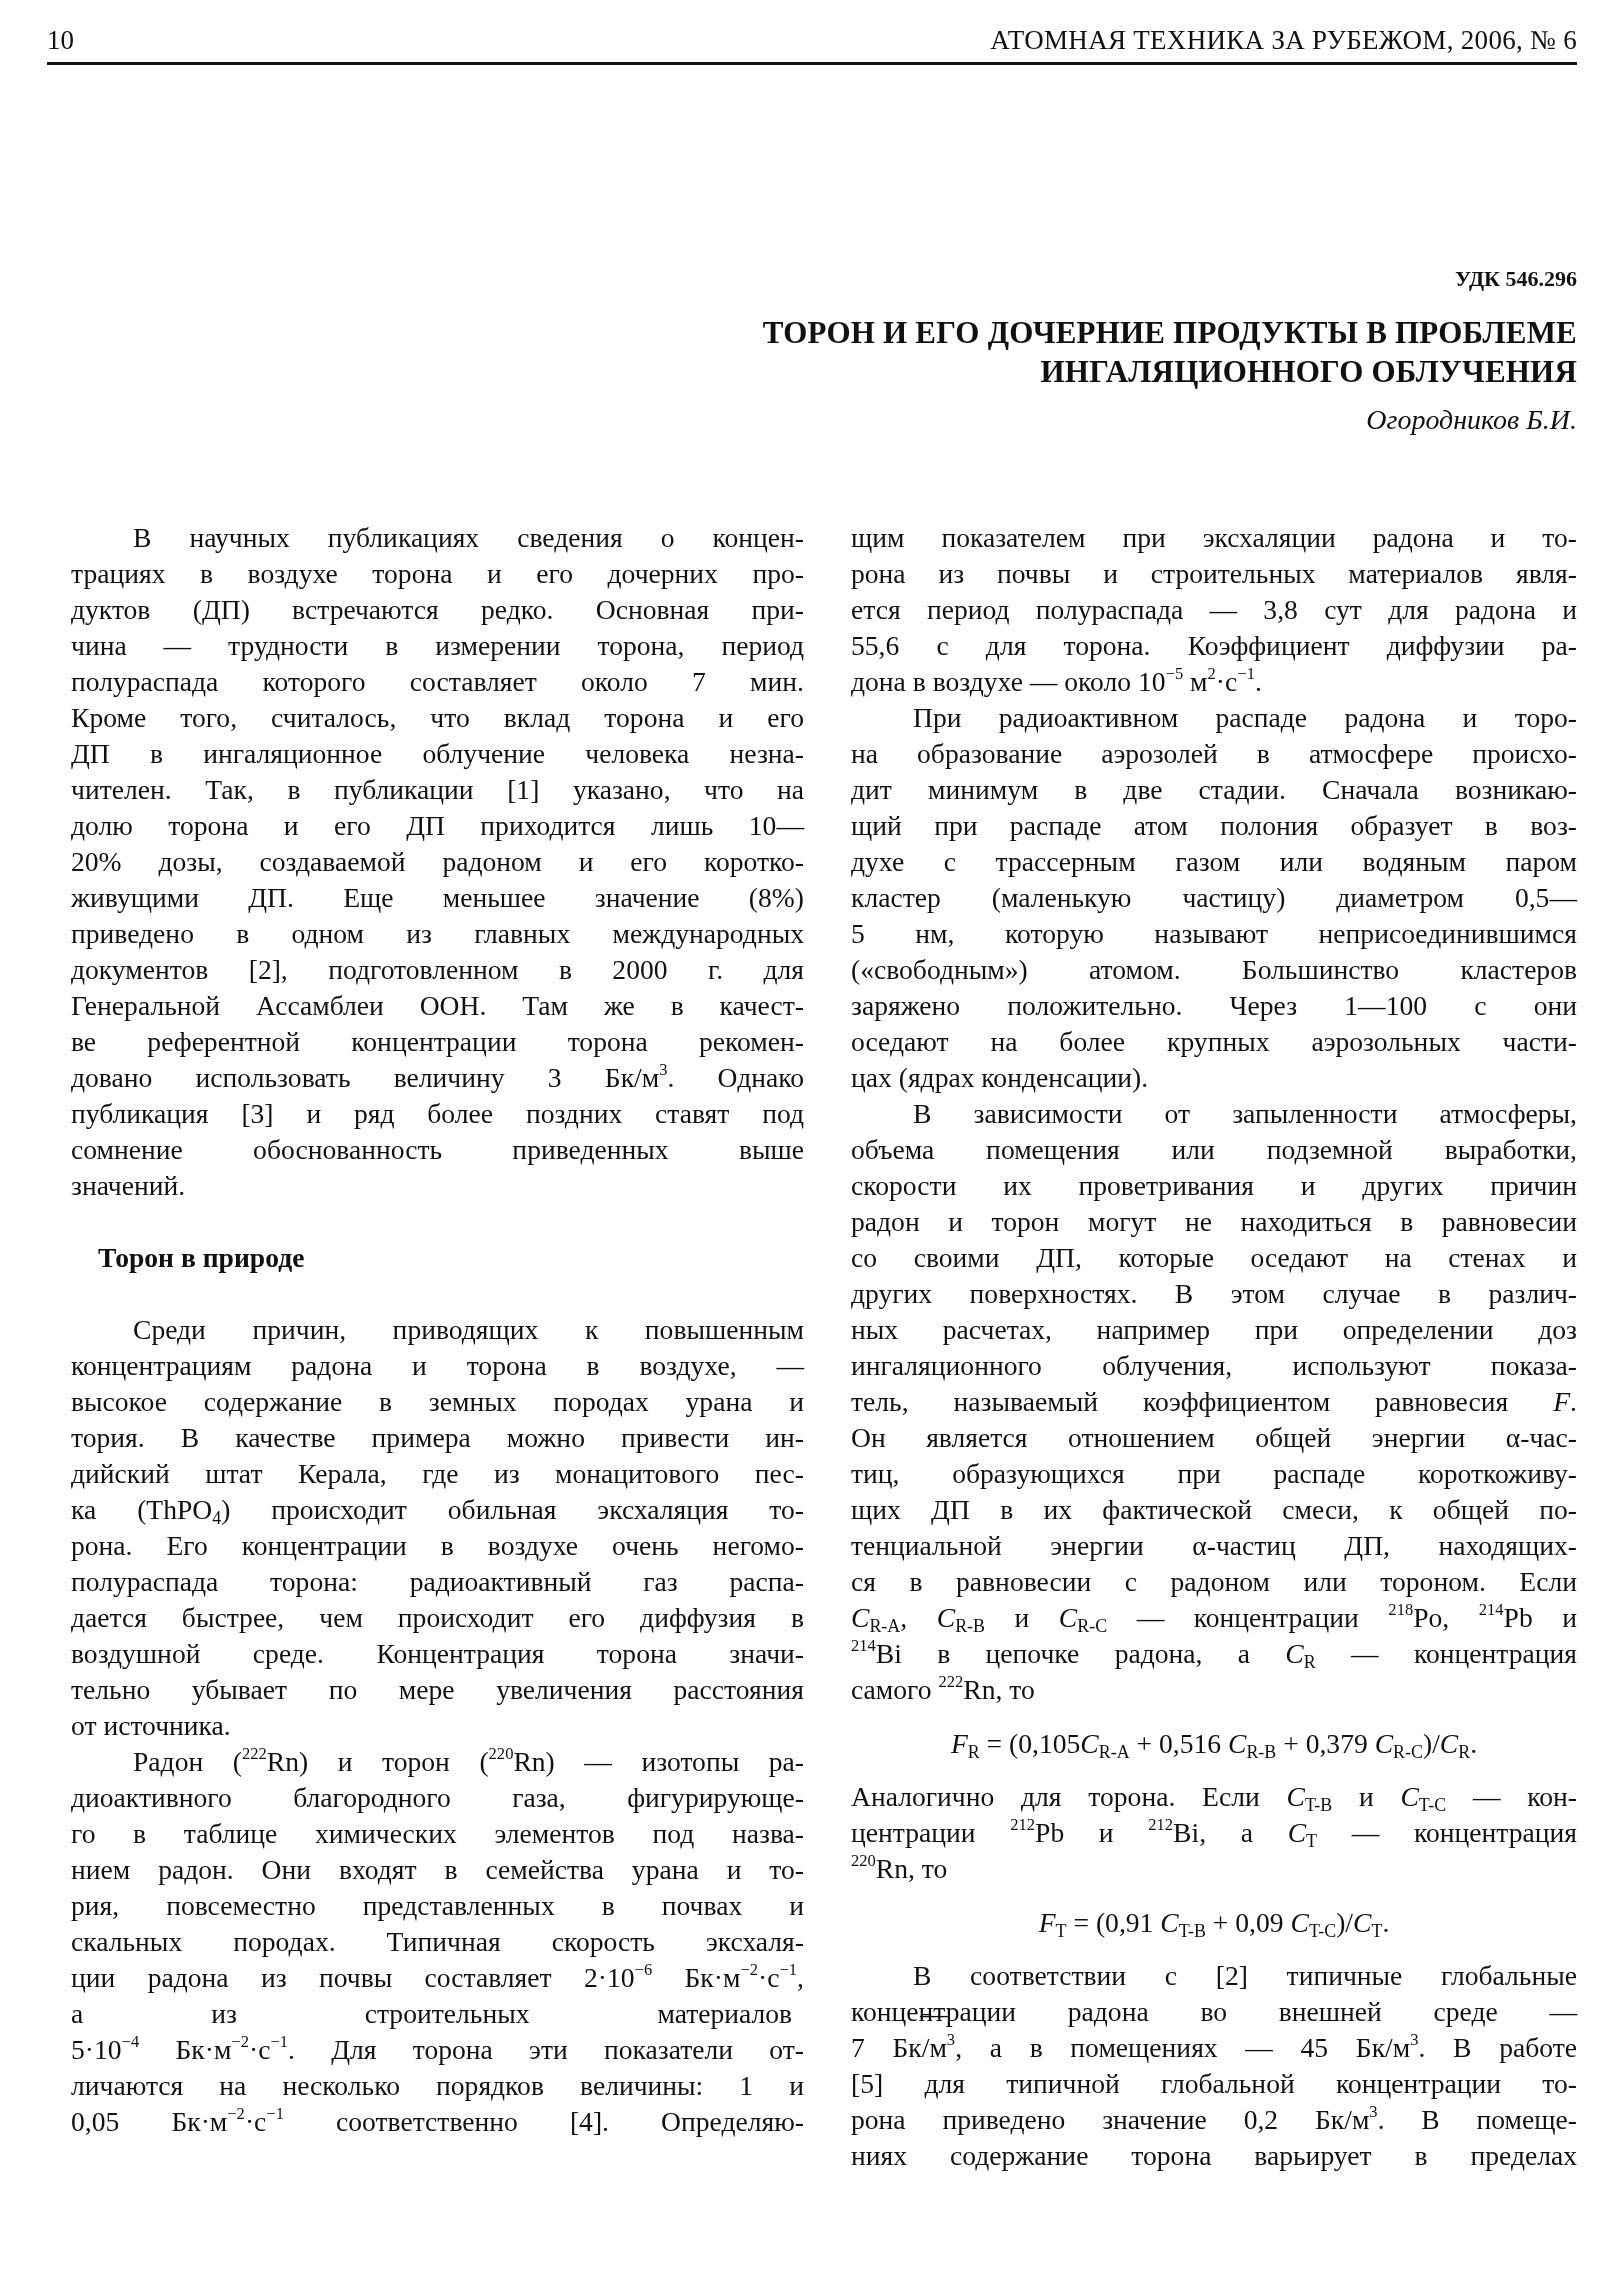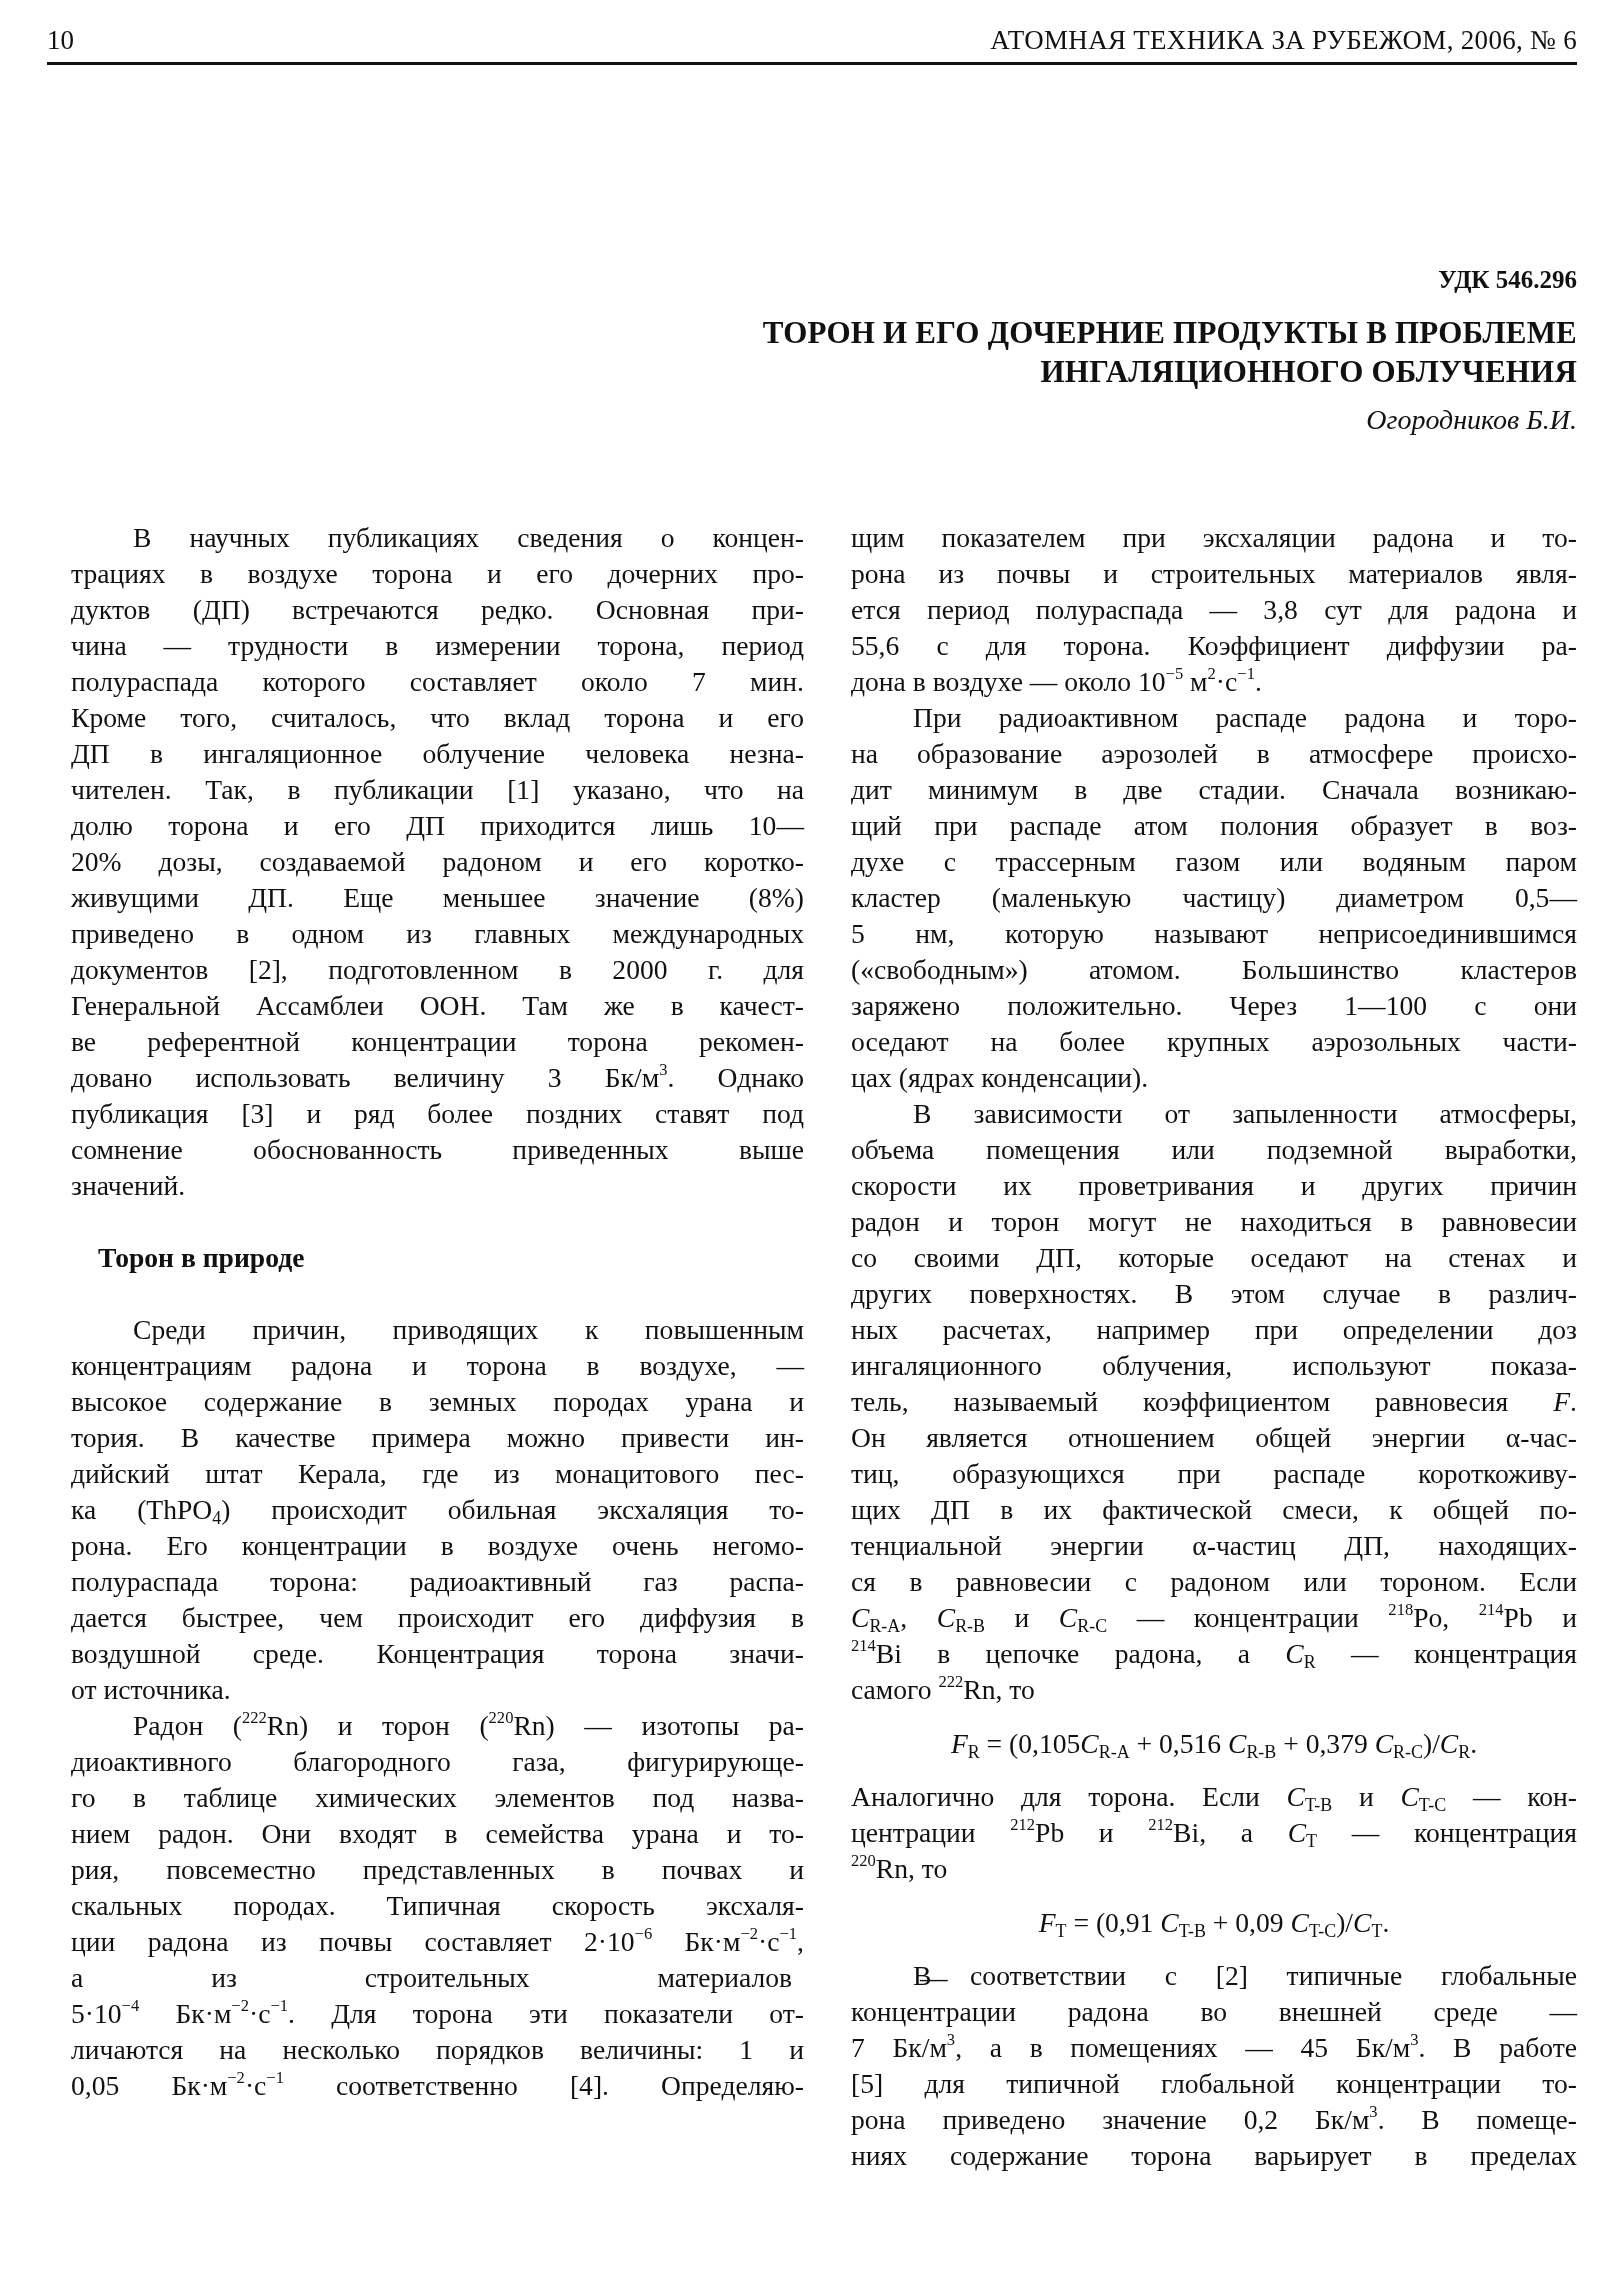--- a/index.html
+++ b/index.html
@@ -5,21 +5,21 @@
   html, body { margin: 0; padding: 0; background: #ffffff; }
   body {
     width: 1614px; height: 2295px; position: relative; overflow: hidden;
     font-family: "Liberation Serif", "DejaVu Serif", serif; color: #111;
   }
   .header { position: absolute; left: 47px; top: 20px; width: 1530px; height: 40px; }
   .page-num { position: absolute; left: 0; top: 0; font-size: 27px; line-height: 40px; }
   .journal { position: absolute; right: 0; top: 0; font-size: 27px; line-height: 40px; letter-spacing: 0.3px; }
   .rule { position: absolute; left: 47px; top: 62px; width: 1530px; height: 3.4px; background: #111; }
 
-  .udk { position: absolute; right: 37px; top: 266px; font-size: 25px; font-weight: bold; }
+  .udk { position: absolute; right: 37px; top: 266px; font-size: 22px; font-weight: bold; }
   .title { position: absolute; right: 37px; top: 313px; text-align: right; font-size: 31px; font-weight: bold; line-height: 39px; letter-spacing: 0.2px; }
   .author { position: absolute; right: 37px; top: 404px; font-size: 28px; font-style: italic; }
 
   .col { position: absolute; top: 520px; width: 733px; }
   .col-left { left: 71px; }
   .col-right { left: 851px; width: 726px; }
 
   .ln { font-size: 27.6px; line-height: 36px; height: 36px; white-space: nowrap;
         text-align: justify; text-align-last: justify; }
   .ln.last { text-align-last: left; }
@@ -79,20 +79,21 @@
     <div class="ln indent">Среди причин, приводящих к повышенным</div>
     <div class="ln">концентрациям радона и торона в воздухе, —</div>
     <div class="ln">высокое содержание в земных породах урана и</div>
     <div class="ln">тория. В качестве примера можно привести ин-</div>
     <div class="ln">дийский штат Керала, где из монацитового пес-</div>
     <div class="ln"><span>ка (ThPO</span><sub>4</sub><span>) происходит обильная эксхаляция то-</span></div>
     <div class="ln">рона. Его концентрации в воздухе очень негомо-</div>
     <div class="ln">полураспада торона: радиоактивный газ распа-</div>
     <div class="ln">дается быстрее, чем происходит его диффузия в</div>
     <div class="ln">воздушной среде. Концентрация торона значи-</div>
+    <div class="ln">тельно убывает по мере увеличения расстояния</div>
     <div class="ln last">от источника.</div>
   </div>
 
   <div>
     <div class="ln indent"><span>Радон (</span><sup>222</sup><span>Rn) и торон (</span><sup>220</sup><span>Rn) — изотопы ра-</span></div>
     <div class="ln">диоактивного благородного газа, фигурирующе-</div>
     <div class="ln">го в таблице химических элементов под назва-</div>
     <div class="ln">нием радон. Они входят в семейства урана и то-</div>
     <div class="ln">рия, повсеместно представленных в почвах и</div>
     <div class="ln">скальных породах. Типичная скорость эксхаля-</div>

